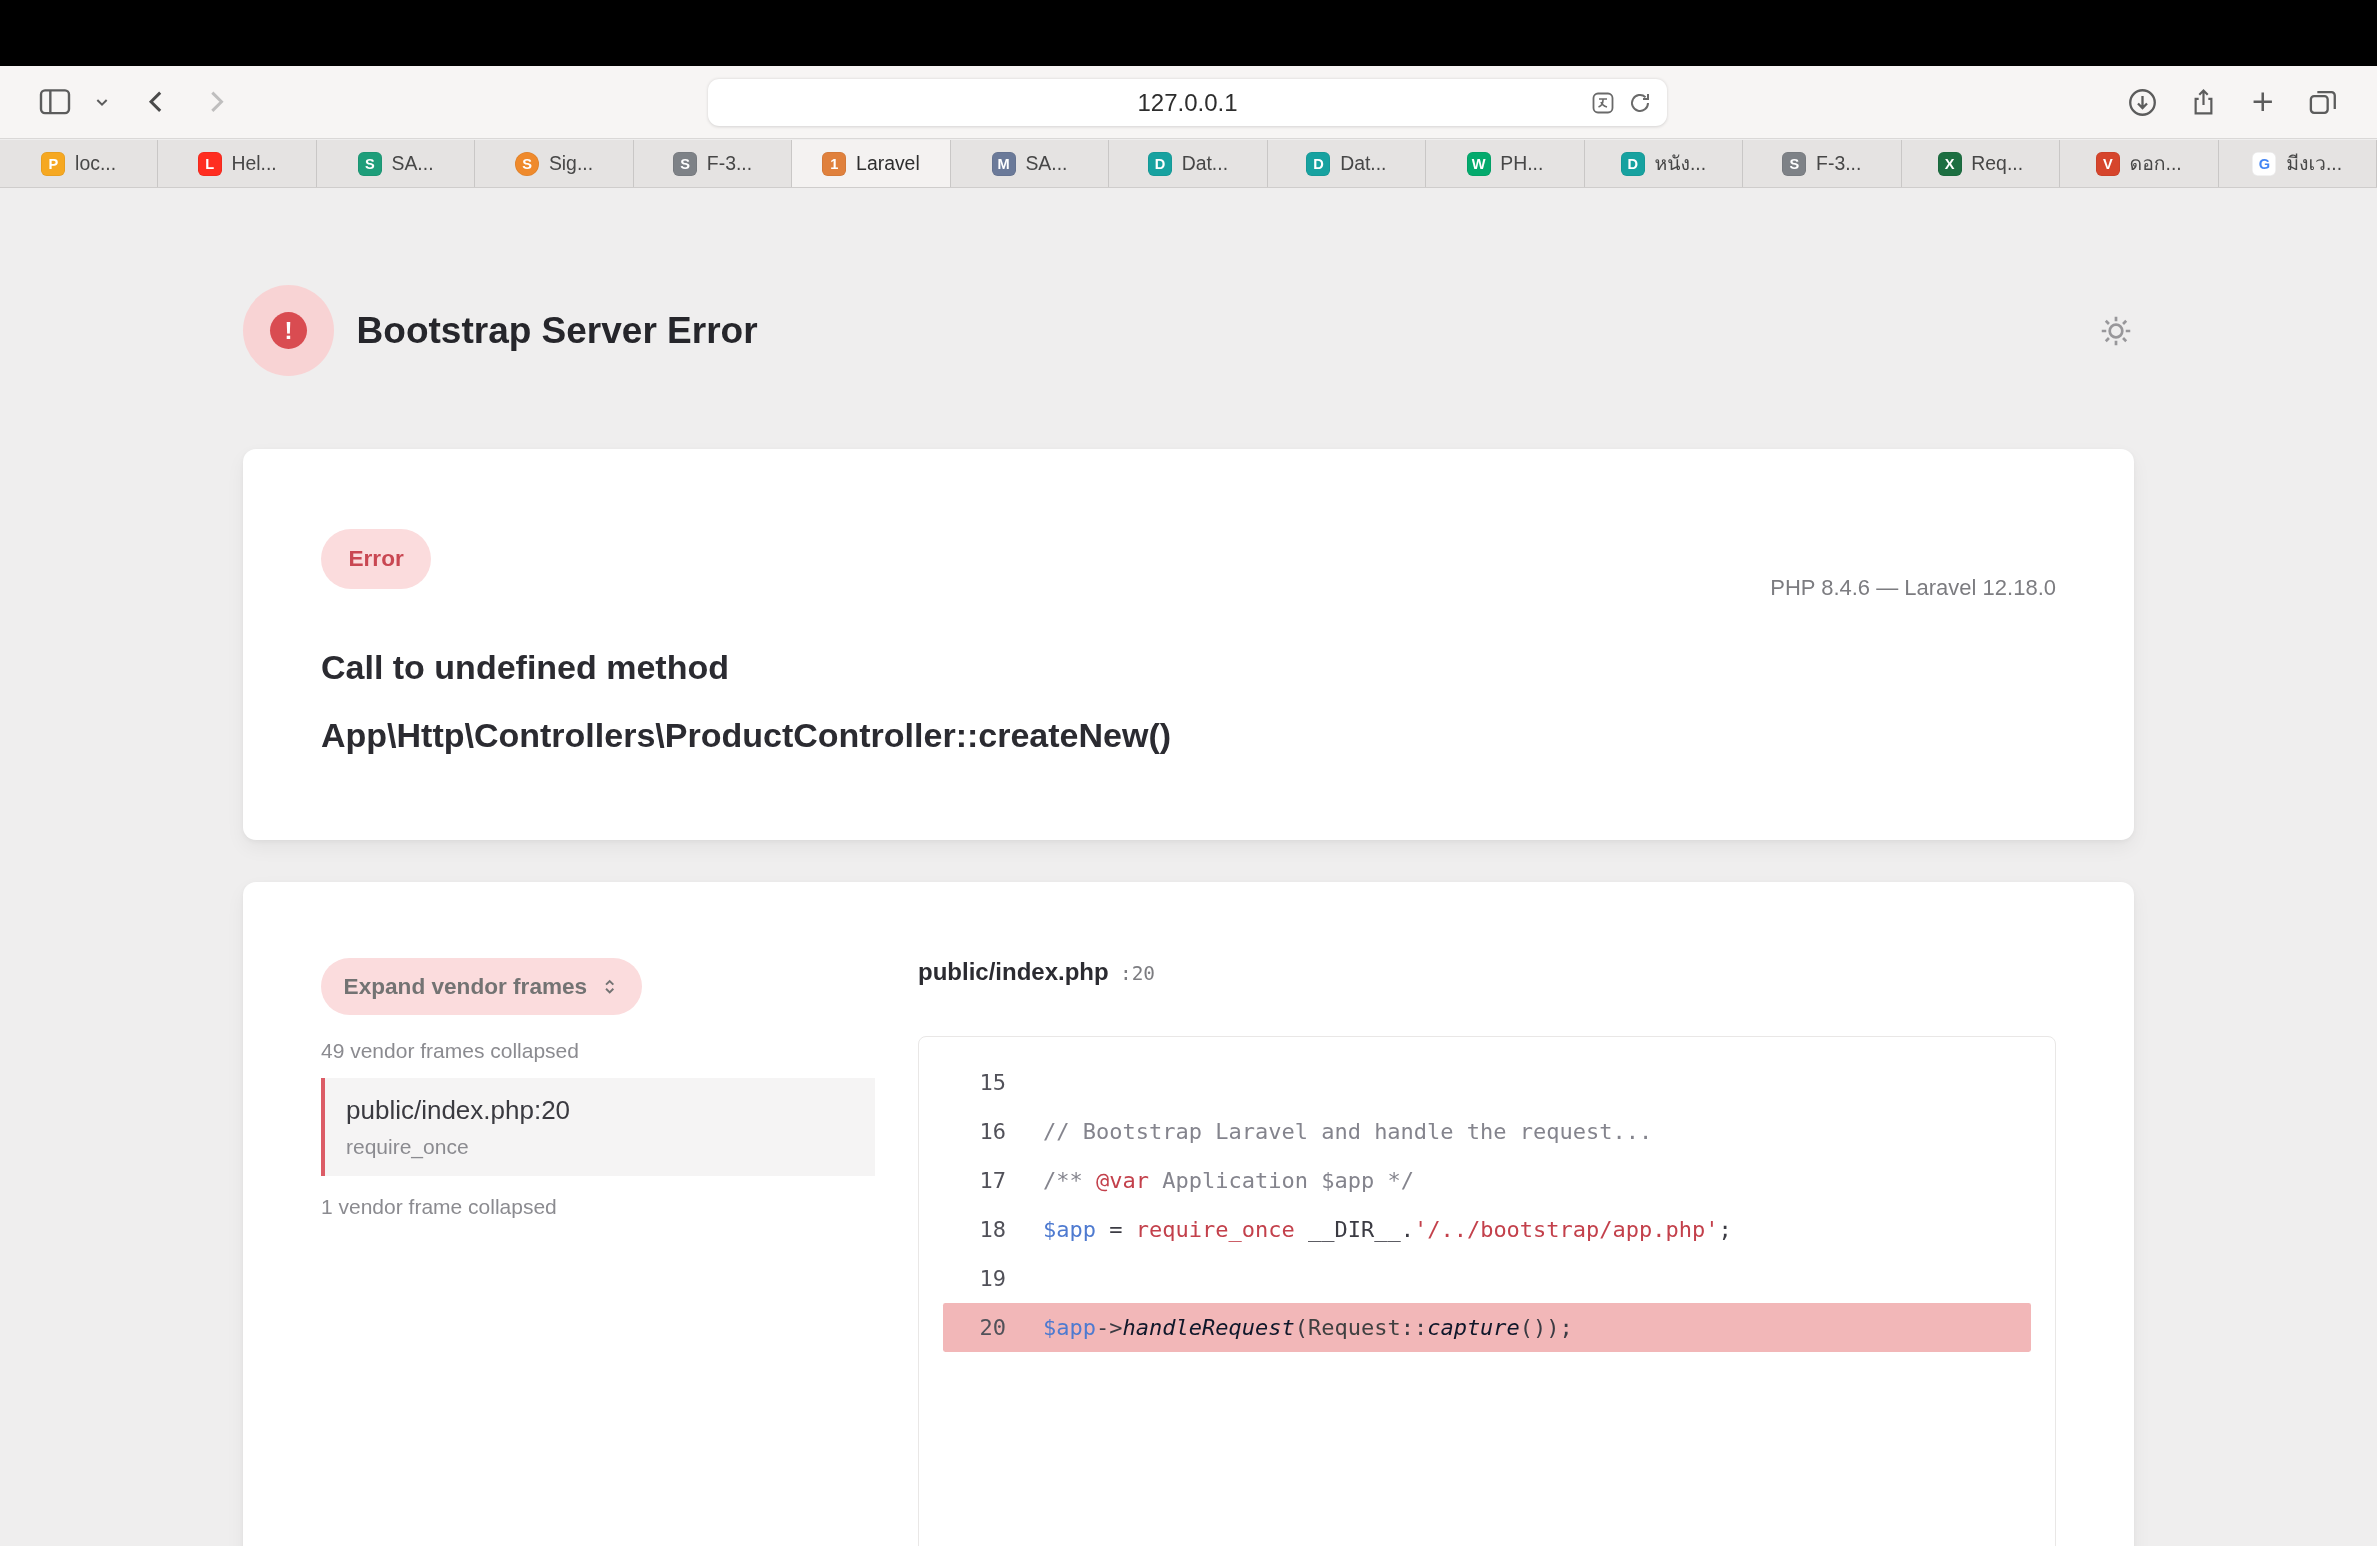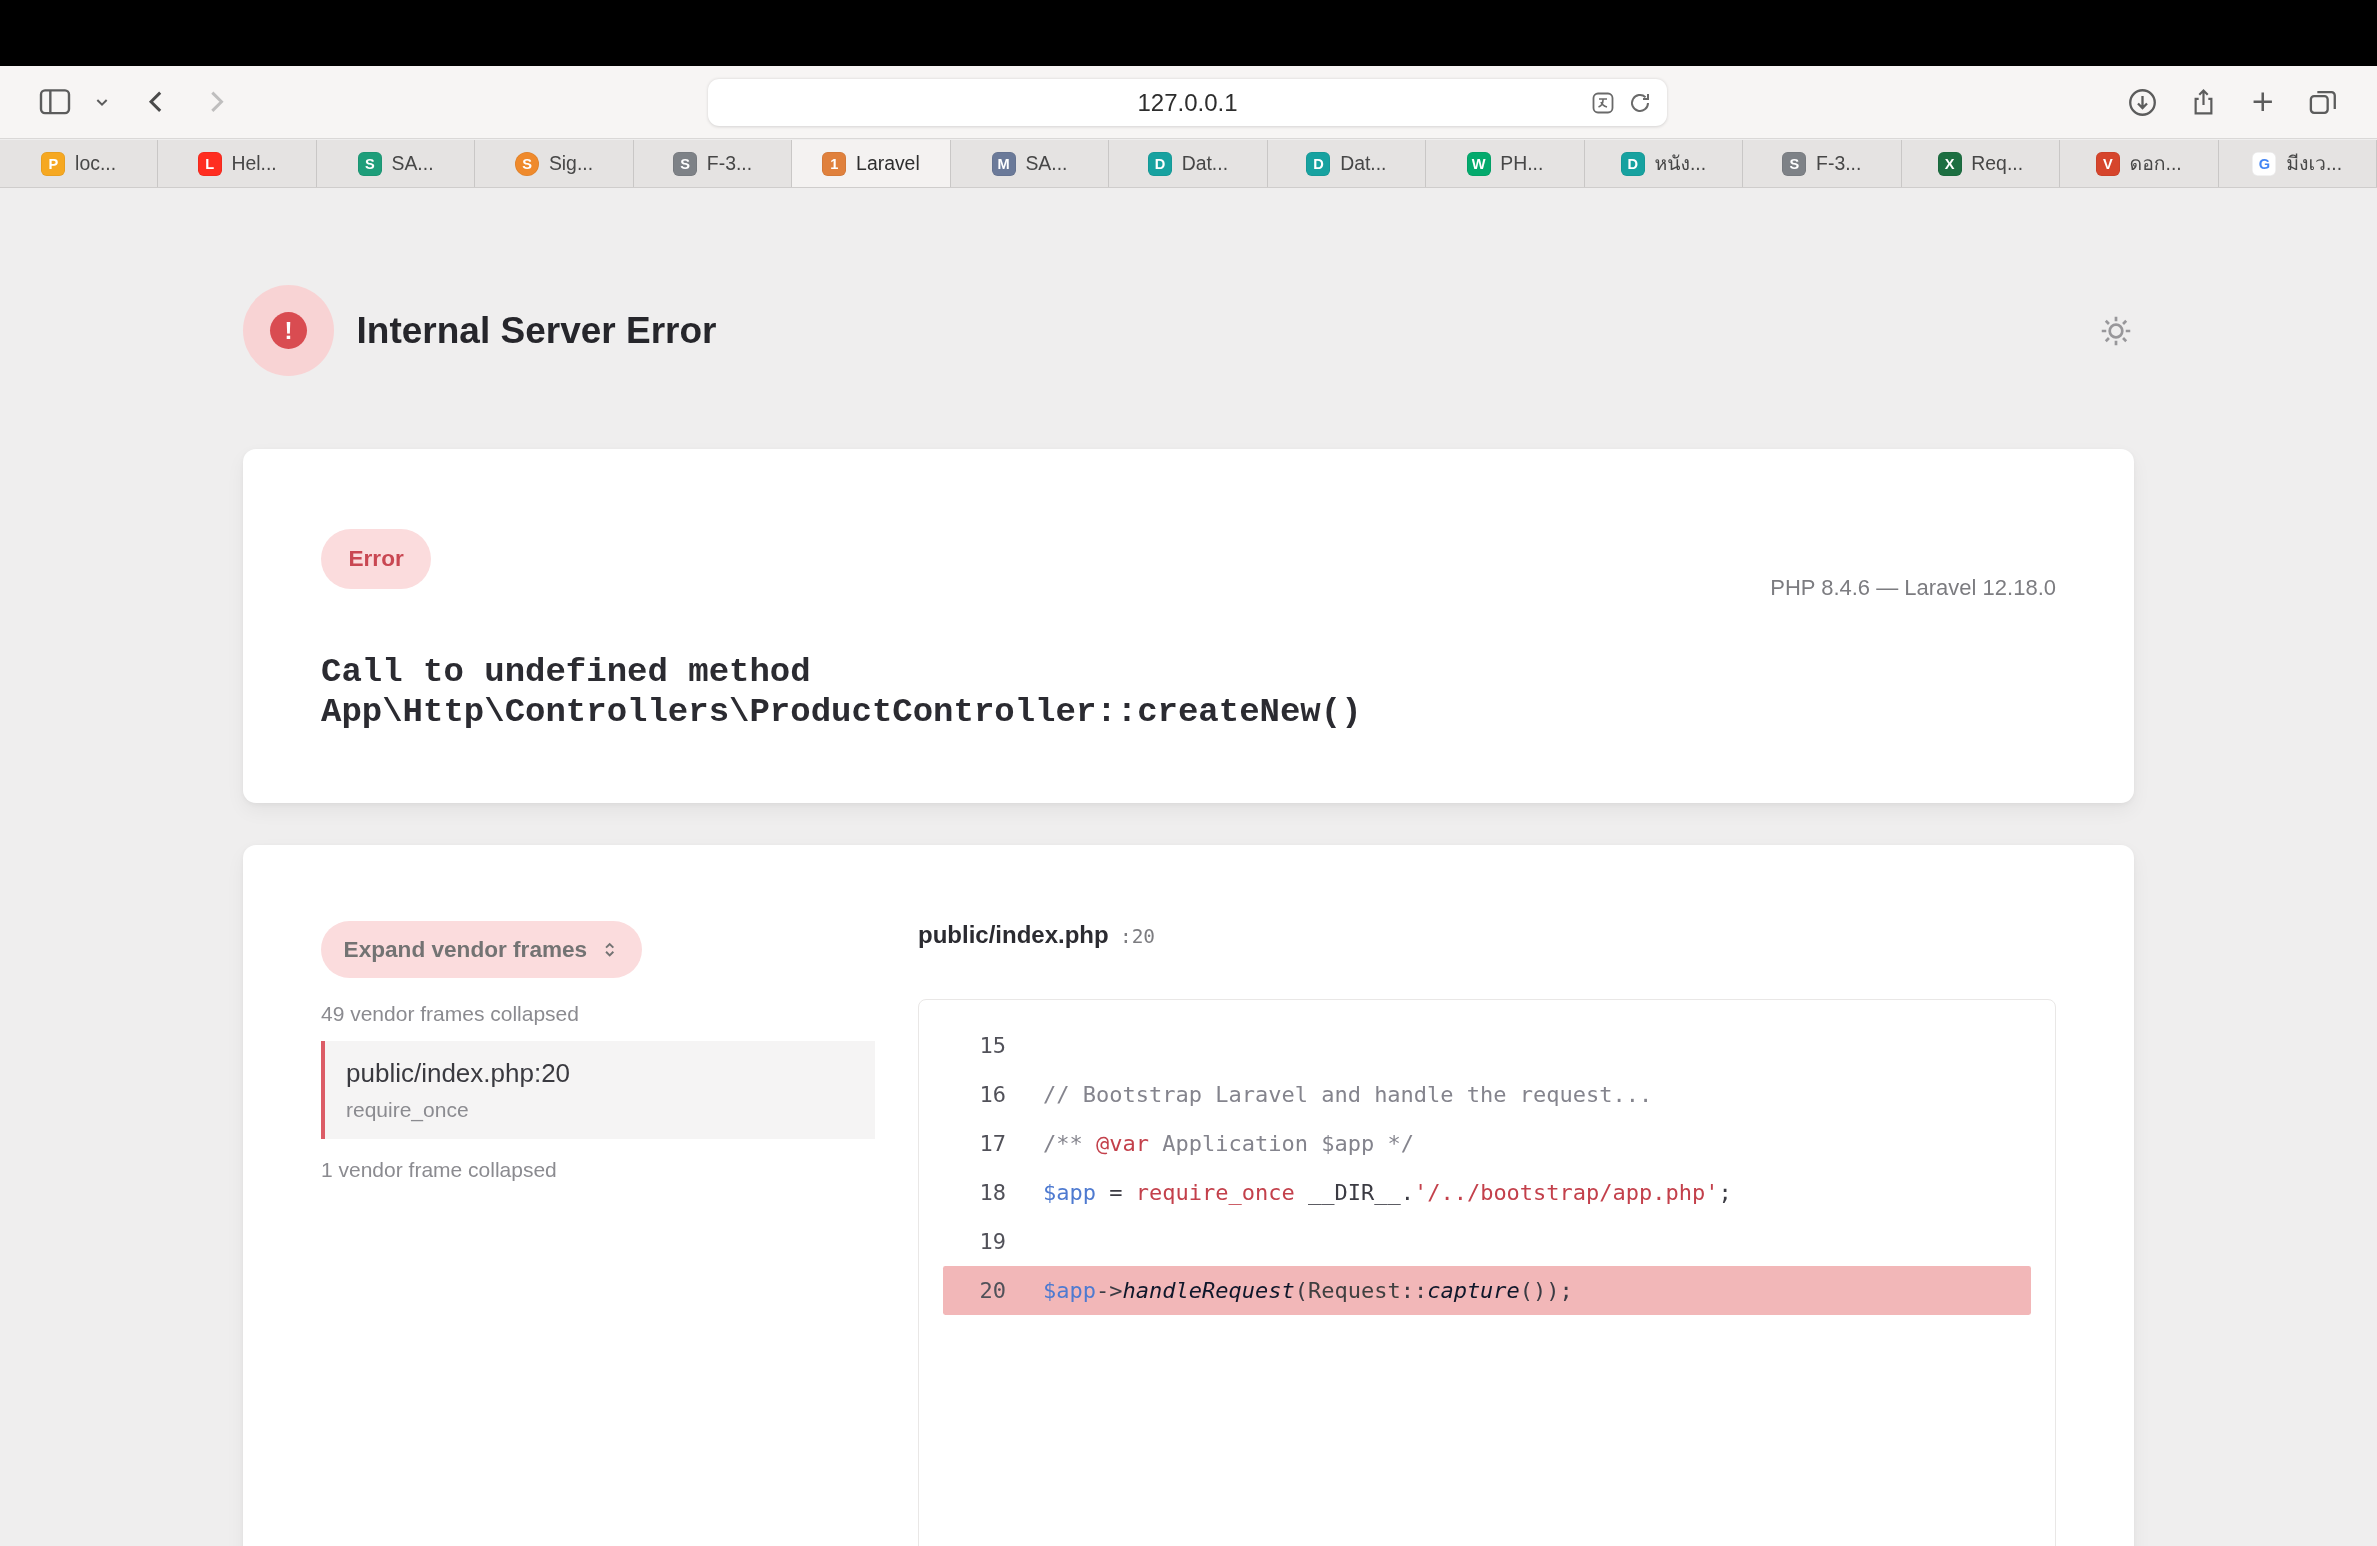--- a/index.html
+++ b/index.html
@@ -86,24 +86,23 @@
   .card {
     margin:0 243px; background:#FFF; border-radius:13px;
     box-shadow:0 8px 19.4px rgba(0,0,0,0.05), 0 1.6px 4.9px rgba(0,0,0,0.04);
   }
   .card1 { margin-top:73px; position:relative; padding:80px 78px 71px; }
   .badge {
     display:inline-block; background:#FBDCDD; color:#C94752;
     font-size:22.6px; font-weight:600; padding:17px 27.5px; border-radius:32px;
   }
   .err-message {
-    margin-top:63px; max-width:1173px;
-    font-size:34px; font-weight:600; color:#2B2B31; line-height:40px;
+    margin-top:44px; max-width:1173px;
+    font-size:34px; font-weight:600; color:#2B2B31; line-height:68px;
     overflow-wrap:break-word;
-    font-family:Liberation Mono, monospace;
   }
   .req-info {
     position:absolute; top:126px; right:78px;
     display:flex; flex-direction:column; align-items:flex-end; gap:21px;
   }
   .req-pill {
     background:#F2F1F0; border-radius:29px; height:57px;
     display:flex; align-items:center; padding:0 31px;
     font-size:23.5px; color:#37373B;
   }
@@ -293,21 +292,21 @@
       <span class="lbl">มีงเว...</span>
     </div>
   </div>
 
 <div class="page">
 
   <div class="page-header">
     <span class="err-icon">
       <span class="err-icon-inner">!</span>
     </span>
-    <span class="page-title">Internal Server Error</span>
+    <span class="page-title">Bootstrap Server Error</span>
     <span class="theme-toggle icn">
       <svg width="36" height="36" viewBox="0 0 24 24" fill="none" stroke="currentColor" stroke-width="1.8">
         <circle cx="12" cy="12" r="4.2"></circle>
         <path d="M12 2.5v3M12 18.5v3M2.5 12h3M18.5 12h3M5.2 5.2l2.1 2.1M16.7 16.7l2.1 2.1M18.8 5.2l-2.1 2.1M7.3 16.7l-2.1 2.1"></path>
       </svg>
     </span>
   </div>
 
   <div class="card card1">
     <span class="badge">Error</span>

